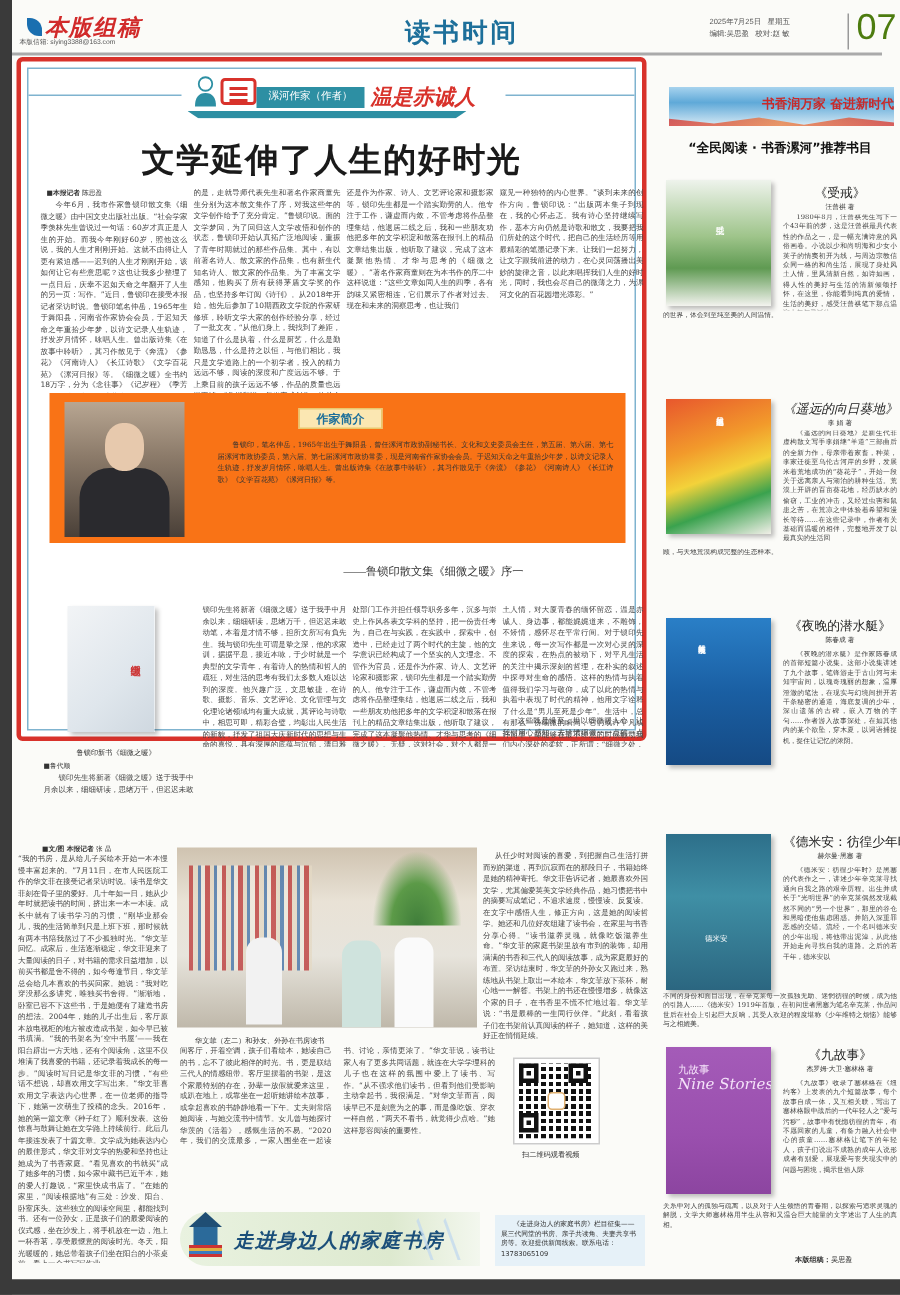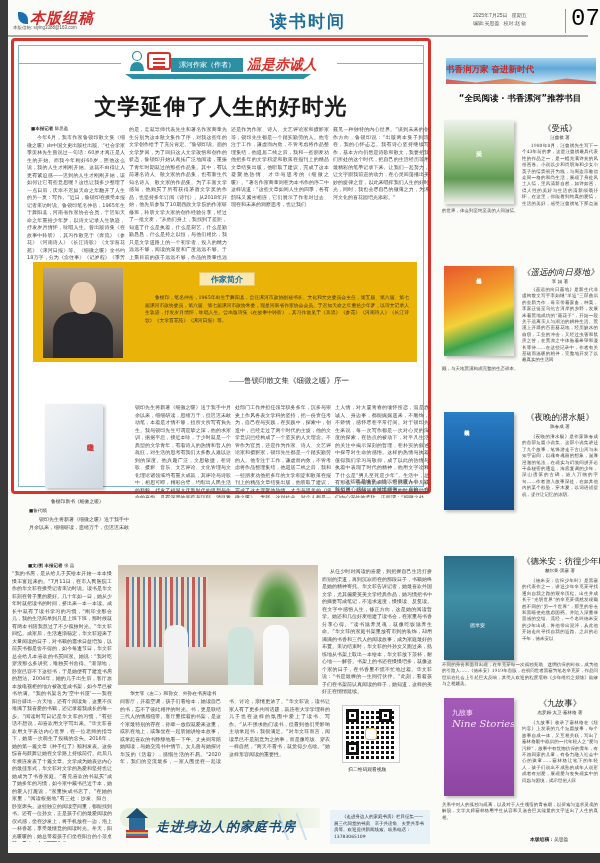--- a/index.html
+++ b/index.html
@@ -7,42 +7,42 @@
   body { font-family: "DejaVu Serif", "Liberation Serif", serif; color: #333; }
   .page { position: absolute; left: 8px; top: 0; width: 592px; height: 853px; background: #fbfbf8; overflow: hidden; }
   
   .masthead { position: absolute; left: 0; top: 0; width: 592px; height: 36px; }
   .logo { position: absolute; left: 10px; top: 9px; font-family: "DejaVu Serif", serif; font-weight: bold; font-style: italic; font-size: 15px; color: #d12a2a; letter-spacing: 1px; }
   .logo .bird { display: inline-block; width: 10px; height: 12px; background: #1a6fb0; border-radius: 0 8px 0 8px; margin-right: 2px; vertical-align: -1px; }
   .mailbox { position: absolute; left: 5px; top: 25px; font-family: "Liberation Sans", sans-serif; font-size: 4.5px; color: #555; white-space: nowrap; }
   .section-title { position: absolute; left: 262px; top: 10px; font-size: 17px; font-weight: bold; color: #1d6f9a; letter-spacing: 2px; }
   .dateblock { position: absolute; left: 465px; top: 11px; font-family: "Liberation Sans", sans-serif; font-size: 5px; color: #555; line-height: 8px; white-space: nowrap; }
   .pageno-sep { position: absolute; left: 557px; top: 9px; width: 1px; height: 24px; background: #999; }
-  .pageno { position: absolute; left: 563px; top: 5px; font-family: Liberation Mono, monospace; font-size: 24px; color: #000000; }
+  .pageno { position: absolute; left: 563px; top: 5px; font-family: Liberation Sans, sans-serif; font-size: 24px; color: #4d7c0f; }
   .head-rule { position: absolute; left: 0; top: 35px; width: 580px; height: 2px; background: #aaa; }
 
   
   .feature { position: absolute; left: 3px; top: 38px; width: 420px; height: 456px; border: 3px solid #d8322b; border-radius: 4px; background: #fff; }
   .feature-inner { position: absolute; left: 4px; top: 4px; right: 4px; bottom: 4px; border: 1px solid #7fb3cf; }
   .banner { position: absolute; left: 100px; top: 2px; width: 200px; height: 36px; }
   .banner .person { position: absolute; left: 10px; top: 2px; width: 16px; height: 22px; }
   .banner .bubble { position: absolute; left: 28px; top: 4px; width: 24px; height: 18px; background: #fff; border: 2px solid #d8322b; border-radius: 3px; }
   .banner .bubble i { position: absolute; left: 4px; height: 1.5px; width: 12px; background: #d8322b; }
   .banner .ribbon { position: absolute; left: 52px; top: 10px; width: 72px; height: 14px; background: #2d8fa3; color: #fff; font-family: "Liberation Sans", sans-serif; font-size: 7px; line-height: 14px; text-align: center; white-space: nowrap; }
   .banner .rec { position: absolute; left: 128px; top: 8px; font-family: "DejaVu Sans", sans-serif; font-weight: bold; font-style: italic; font-size: 14px; color: #d8322b; white-space: nowrap; }
   .banner .baseband { position: absolute; left: 6px; top: 26px; width: 186px; height: 5px; background: #2d8fa3; clip-path: polygon(0 0, 100% 0, 96% 100%, 4% 100%); }
   .banner-line-l { position: absolute; left: 0; top: 17px; width: 102px; height: 1px; background: #7fb3cf; }
   .banner-line-r { position: absolute; left: 318px; top: 17px; width: 86px; height: 1px; background: #7fb3cf; }
   .headline1 { position: absolute; left: 0; width: 100%; top: 46px; text-align: center; font-size: 22px; font-weight: bold; color: #1a1a1a; letter-spacing: 1px; }
   .byline { position: absolute; font-family: "DejaVu Sans", sans-serif; font-size: 4.5px; color: #333; white-space: nowrap; }
   .byline b { font-weight: bold; }
   .col { position: absolute; font-family: "DejaVu Sans", sans-serif; font-size: 5px; line-height: 7.5px; color: #444; text-align: justify; overflow: hidden; text-indent: 10px; }
   .col.serif { font-family: "DejaVu Serif", serif; }
 
-  .bio-box { position: absolute; left: 14px; top: 225px; width: 384px; height: 100px; background: #eab308; }
+  .bio-box { position: absolute; left: 14px; top: 225px; width: 384px; height: 100px; background: #f97316; }
   .bio-photo { position: absolute; left: 10px; top: 6px; width: 80px; height: 90px; background: linear-gradient(180deg, #b8a692 0%, #8c7b6a 40%, #4a4038 100%); }
   .bio-photo .face { position: absolute; left: 27px; top: 14px; width: 26px; height: 32px; border-radius: 45%; background: #e7c9ad; }
   .bio-photo .suit { position: absolute; left: 10px; top: 44px; width: 60px; height: 46px; background: #2a2a2e; border-radius: 20px 20px 0 0; }
   .bio-title { position: absolute; left: 166px; top: 10px; width: 56px; height: 14px; background: #fbe7b2; border: 1px solid #e9c96e; font-size: 8px; font-weight: bold; color: #1d6f9a; text-align: center; line-height: 12px; }
   .bio-text { position: absolute; left: 112px; top: 32px; width: 264px; font-family: "DejaVu Serif", serif; font-size: 4.8px; line-height: 7.5px; color: #333; text-indent: 10px; text-align: justify; }
 
   .headline2 { position: absolute; left: 96px; top: 331px; font-size: 17px; font-weight: bold; color: #1a1a1a; letter-spacing: 1px; white-space: nowrap; }
   .subtitle2 { position: absolute; left: 210px; top: 338px; font-family: Liberation Serif, serif; font-size: 7.5px; color: #333; white-space: nowrap; }
   .book-cover { position: absolute; left: 26px; top: 368px; width: 58px; height: 84px; background: linear-gradient(135deg, #f2f4f6 0%, #dfe6ec 60%, #cfd8e0 100%); box-shadow: 2px 2px 3px rgba(0,0,0,0.25); }
   .book-cover .vt { position: absolute; left: 40px; top: 34px; writing-mode: vertical-rl; font-size: 7px; color: #c33; }
@@ -58,33 +58,33 @@
   .photo .p3 { position: absolute; left: 145px; top: 60px; width: 26px; height: 60px; background: #fafafa; border-radius: 10px 10px 0 0; }
   .photo-caption { position: absolute; left: 122px; top: 690px; font-family: "DejaVu Serif", serif; font-size: 4.8px; color: #333; white-space: nowrap; }
   .qr { position: absolute; left: 334px; top: 705px; width: 58px; height: 58px; background: #fff; border: 1px solid #ccc; }
   .qr-grid { position: absolute; left: 3px; top: 3px; width: 50px; height: 50px; background:
       repeating-linear-gradient(0deg, transparent 0 3px, #fff 3px 5px),
       repeating-linear-gradient(90deg, #111 0 3px, #fff 3px 5px); }
   .qr .fp { position: absolute; width: 13px; height: 13px; border: 3px solid #111; background: #fff; }
   .qr .fp::after { content: ""; position: absolute; left: 2px; top: 2px; width: 3px; height: 3px; background: #111; }
   .qr .logo-c { position: absolute; left: 22px; top: 22px; width: 12px; height: 12px; border-radius: 3px; background: #fff; border: 1px solid #e0b070; }
   .qr-caption { position: absolute; left: 340px; top: 766px; font-family: "DejaVu Sans", sans-serif; font-size: 4.8px; color: #333; white-space: nowrap; }
-  .home-banner { position: absolute; left: 112px; top: 808px; width: 200px; height: 20px; background: linear-gradient(90deg, #e9f2e0 0%, #dde9cf 70%, #f3f7ee 100%); border-radius: 18px 0 0 18px; }
+  .home-banner { position: absolute; left: 112px; top: 808px; width: 200px; height: 36px; background: linear-gradient(90deg, #e9f2e0 0%, #dde9cf 70%, #f3f7ee 100%); border-radius: 18px 0 0 18px; }
   .home-banner .house { position: absolute; left: 6px; top: -6px; width: 22px; height: 30px; }
   .home-banner .house .roof { position: absolute; left: 0; top: 6px; width: 22px; height: 10px; background: #1f4e74; clip-path: polygon(50% 0, 100% 100%, 0 100%); }
   .home-banner .house .body { position: absolute; left: 3px; top: 16px; width: 16px; height: 14px; background: #2b6a9a; }
   .home-banner .house .books { position: absolute; left: 0; top: 28px; width: 22px; height: 8px; background: repeating-linear-gradient(180deg, #c33 0 2px, #e0b040 2px 4px, #3b7abf 4px 6px); }
   .home-banner .label { position: absolute; left: 36px; top: 10px; font-family: "DejaVu Serif", serif; font-style: italic; font-weight: bold; font-size: 13px; color: #1b4f7a; white-space: nowrap; letter-spacing: 1px; }
   .home-banner .chev { position: absolute; top: 4px; width: 14px; height: 28px; border-right: 2px solid #c3d9ee; border-top: 2px solid transparent; transform: skewX(20deg); opacity: 0.8; }
   .notice { position: absolute; left: 322px; top: 810px; width: 100px; height: 34px; background: #e6f1f8; padding: 4px 4px; font-family: "DejaVu Sans", sans-serif; font-size: 4.5px; line-height: 6.5px; color: #333; text-indent: 8px; }
 
   
   .sidebar { position: absolute; left: 432px; top: 38px; width: 160px; height: 815px; }
   .side-banner { position: absolute; left: 6px; top: 20px; width: 150px; height: 26px; background: linear-gradient(180deg, #a7d3ee 0%, #5fa9d8 40%, #d8eaf5 100%); overflow: hidden; }
-  .side-banner .txt { position: absolute; left: 0; width: 100%; top: 6px; text-align: left; font-family: "DejaVu Sans", sans-serif; font-weight: bold; font-size: 8.5px; color: #c82a2a; white-space: nowrap; }
+  .side-banner .txt { position: absolute; left: 0; width: 100%; top: 6px; text-align: right; font-family: "DejaVu Sans", sans-serif; font-weight: bold; font-size: 8.5px; color: #c82a2a; white-space: nowrap; }
   .side-banner .wave { position: absolute; left: 0; top: 18px; width: 100%; height: 8px; background: linear-gradient(90deg, #d8322b, #f07c3a, #d8322b); opacity: 0.75; clip-path: polygon(0 40%, 20% 80%, 40% 30%, 60% 90%, 80% 30%, 100% 70%, 100% 100%, 0 100%); }
   .side-heading { position: absolute; left: 0; width: 160px; top: 55px; text-align: center; font-family: "DejaVu Sans", sans-serif; font-weight: bold; font-size: 8.5px; color: #111; white-space: nowrap; }
   .sbook { position: absolute; left: 0; width: 160px; }
   .sbook .cover { position: absolute; left: 4px; width: 70px; box-shadow: 2px 2px 3px rgba(0,0,0,0.25); overflow: hidden; }
   .sbook .title { position: absolute; left: 82px; width: 76px; text-align: center; font-family: "DejaVu Sans", sans-serif; font-size: 8.5px; color: #222; white-space: nowrap; }
   .sbook .author { position: absolute; left: 82px; width: 76px; text-align: center; font-family: "DejaVu Sans", sans-serif; font-size: 4.5px; color: #333; white-space: nowrap; }
   .sbook .desc { position: absolute; font-family: "DejaVu Serif", serif; font-size: 4.5px; line-height: 6.4px; color: #444; text-align: justify; text-indent: 9px; overflow: hidden; }
   .sbook .desc2 { position: absolute; left: 2px; width: 156px; font-family: "DejaVu Serif", serif; font-size: 4.5px; line-height: 6.4px; color: #444; text-align: justify; overflow: hidden; }
   .cover-text { position: absolute; font-size: 6px; }
   .editor { position: absolute; left: 90px; top: 800px; font-family: "DejaVu Sans", sans-serif; font-size: 4.8px; color: #333; white-space: nowrap; }

